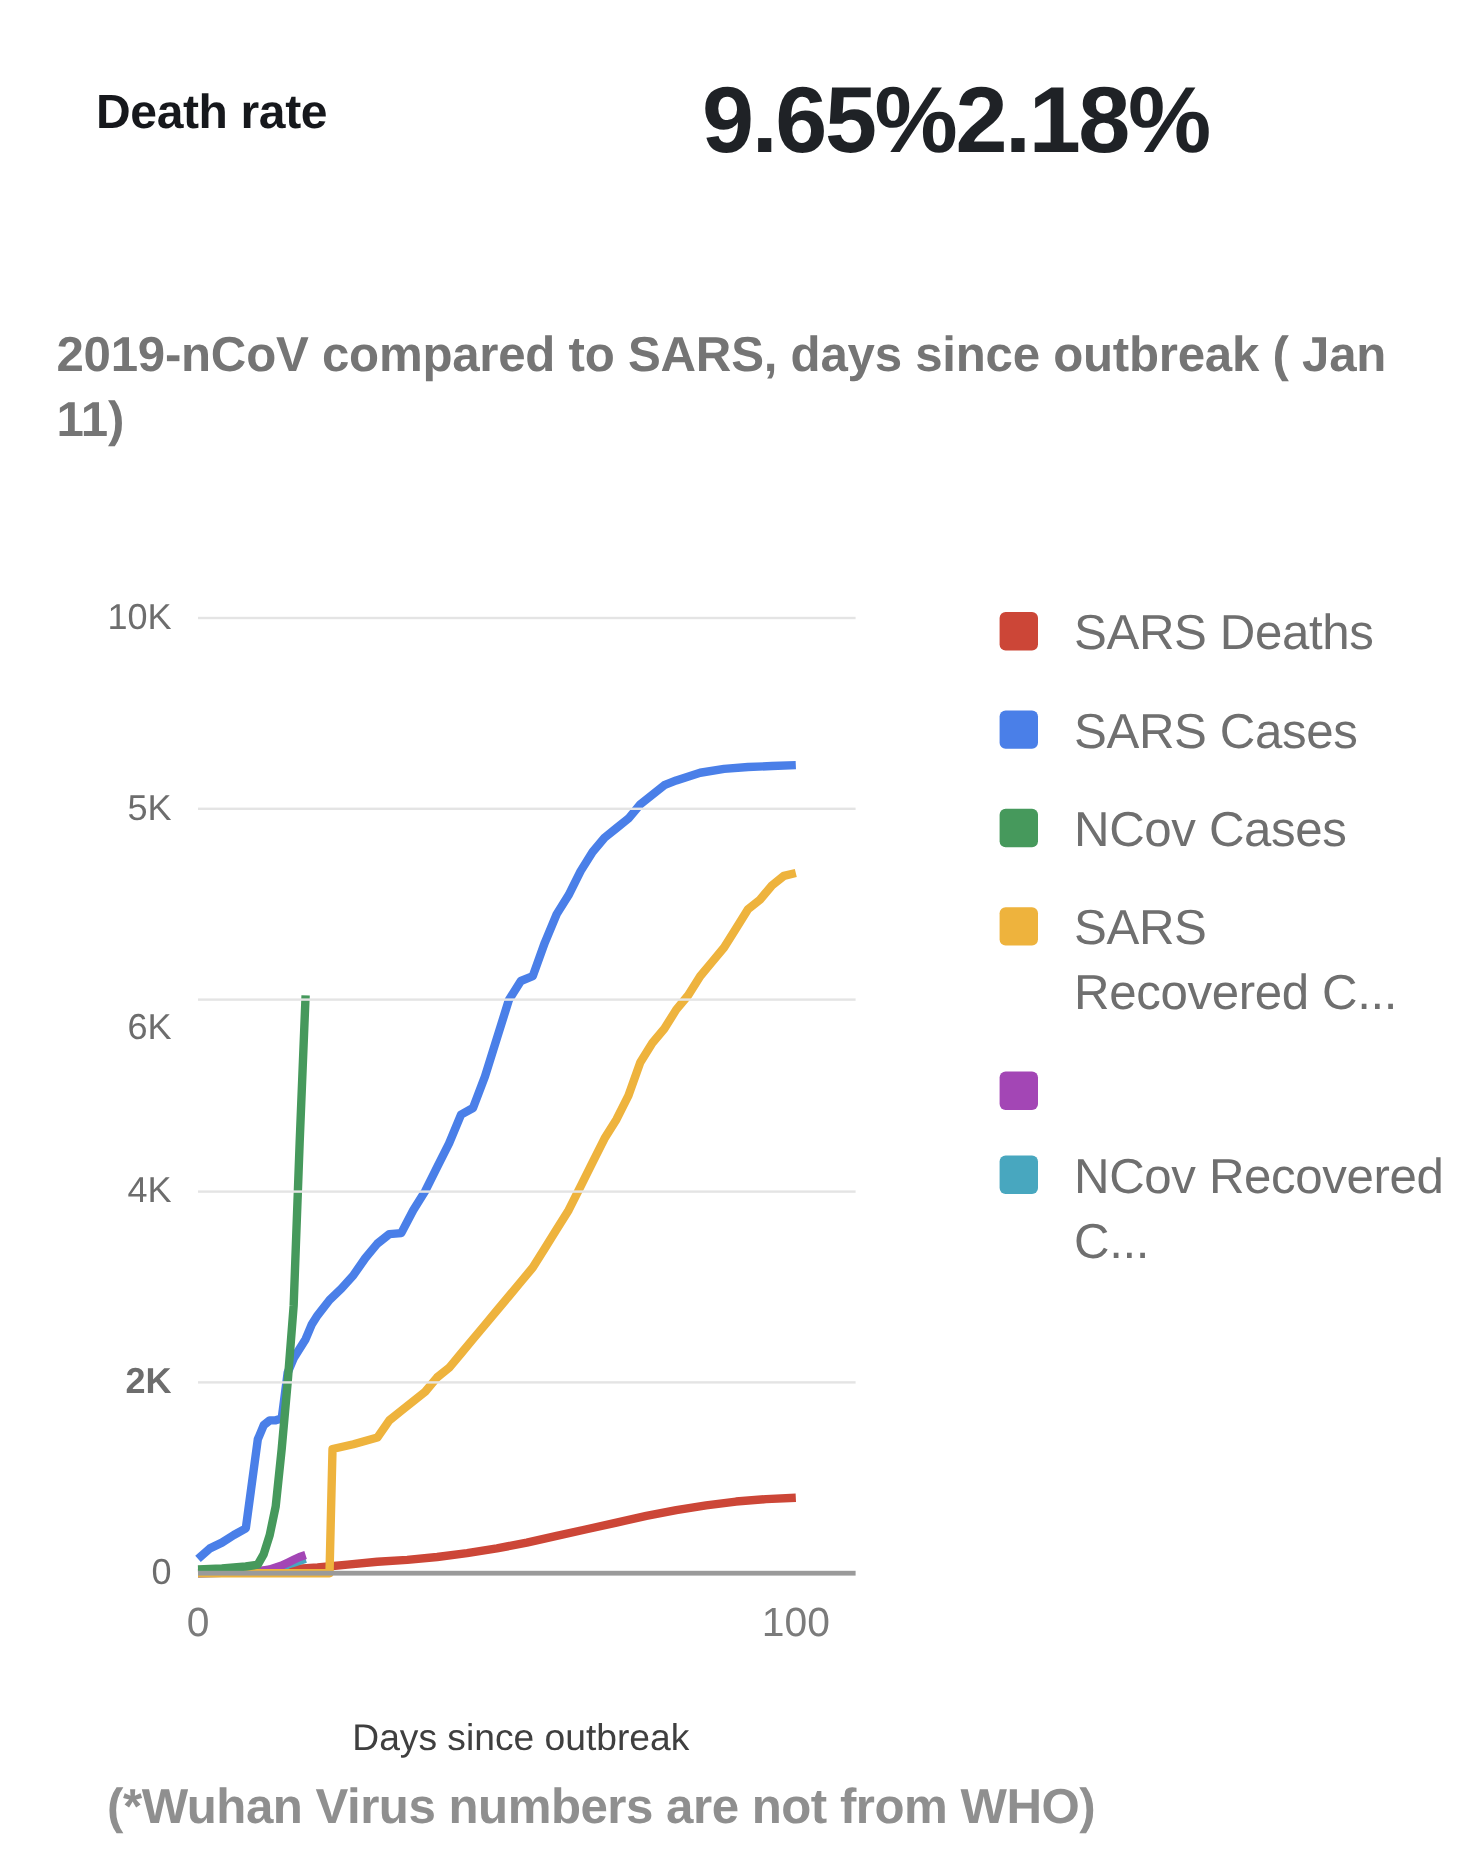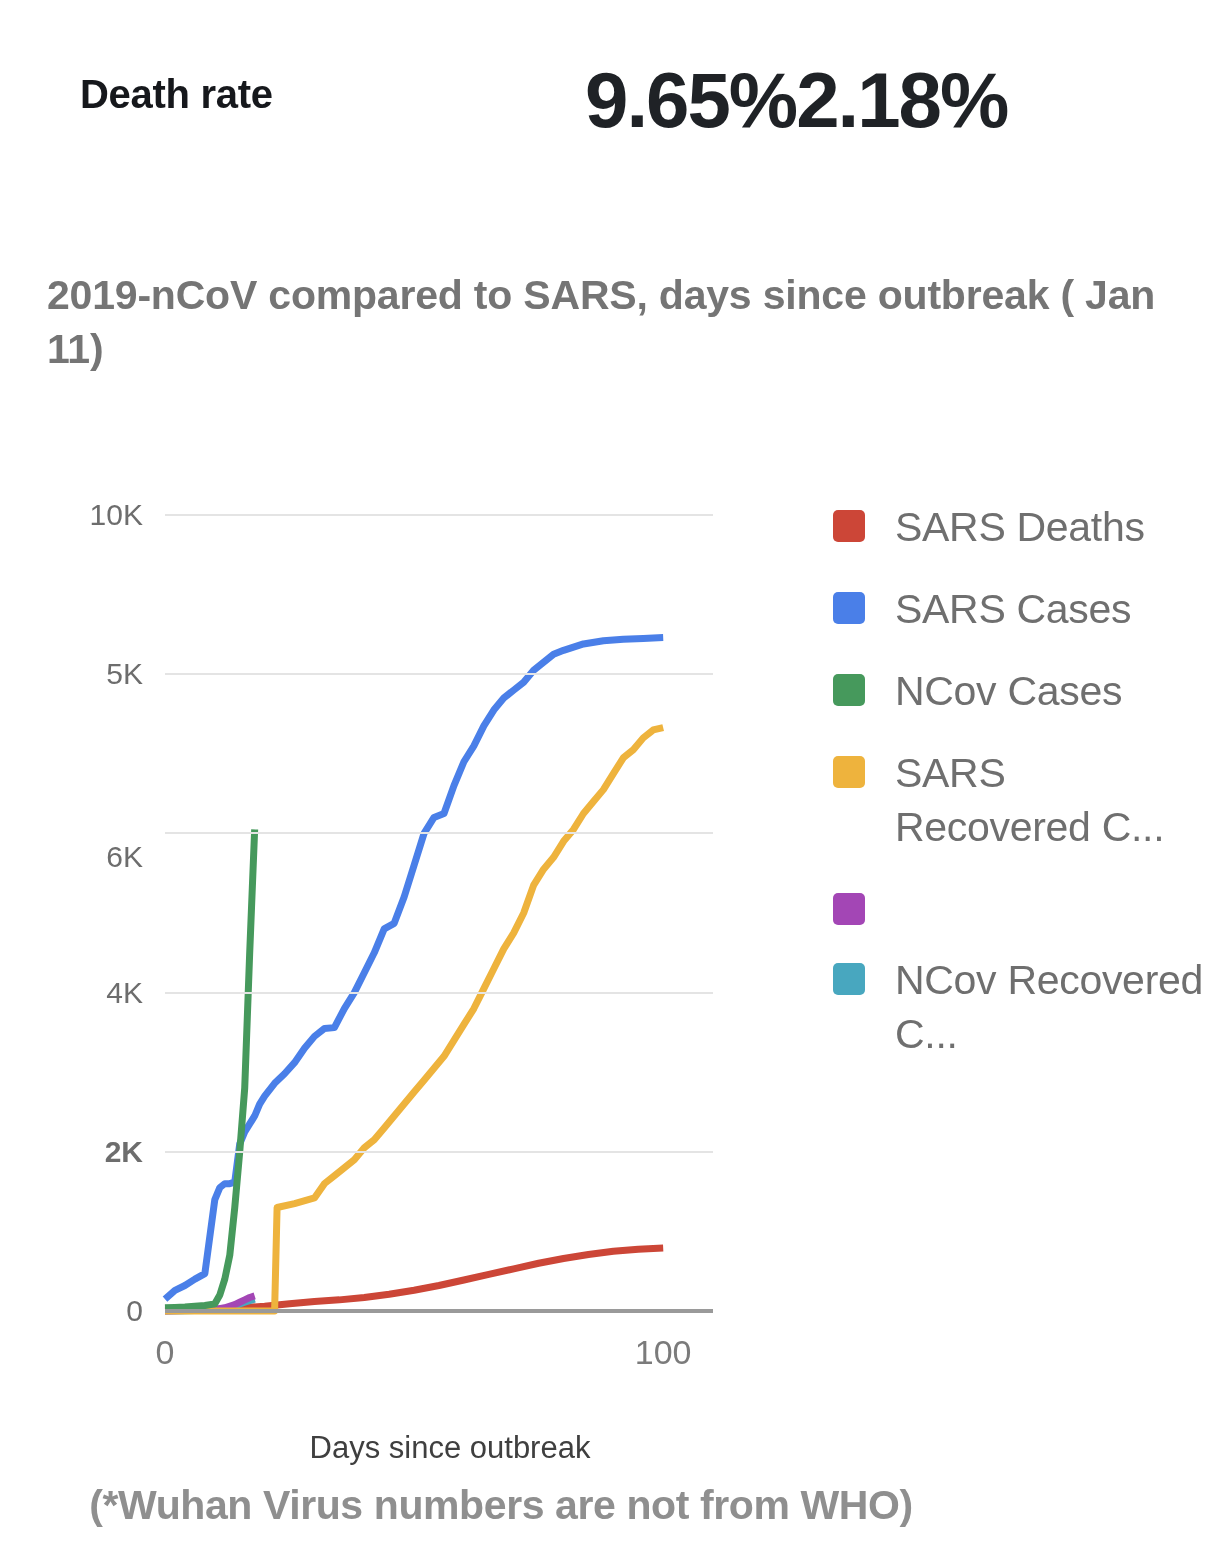--- a/index.html
+++ b/index.html
@@ -153,21 +153,20 @@
 
   
   .x-axis-title {
     position: absolute;
     left: 0;
     top: 1430px;
     width: 868px;
     text-align: center;
     font-size: 31px;
     color: #3f3f3f;
-    padding-left: 16px;
   }
   .footnote {
     position: absolute;
     left: 0;
     top: 1482px;
     width: 1002px;
     text-align: center;
     font-size: 41px;
     font-weight: 700;
     color: #8f8f8f;

